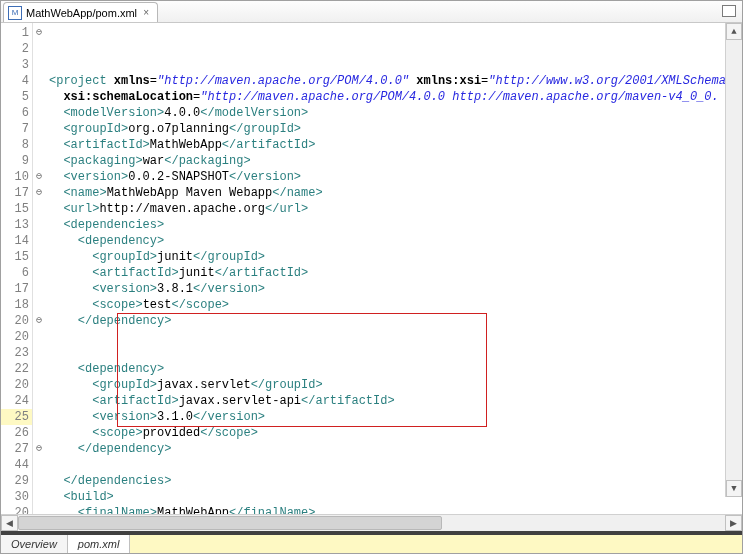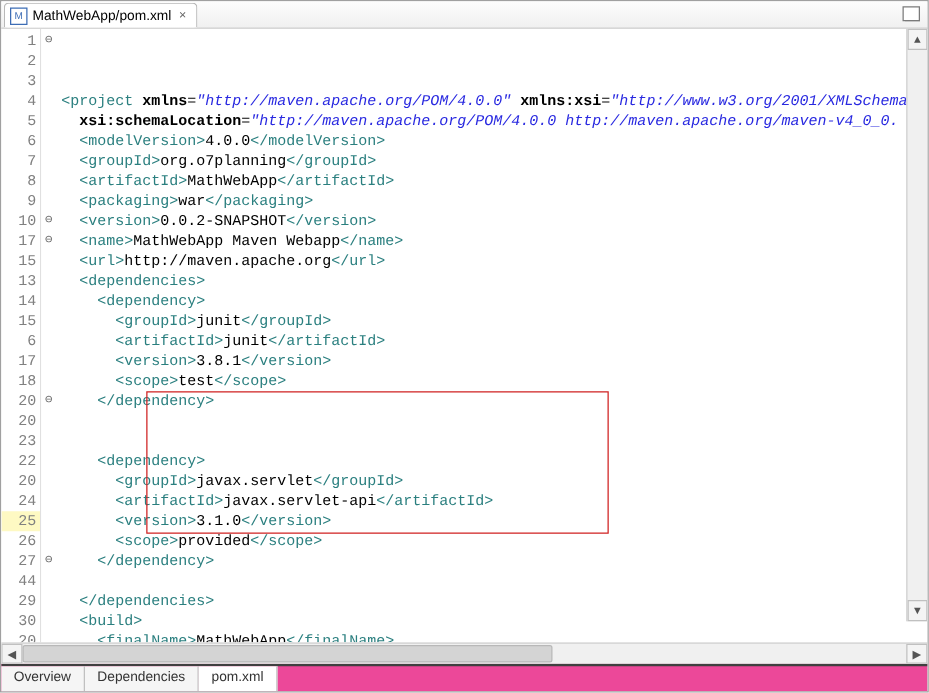--- a/index.html
+++ b/index.html
@@ -125,23 +125,24 @@
   .hscroll .thumb { position:absolute; left:0; top:1px; bottom:1px; width:60%; background:#d4d4d4; border:1px solid #b8b8b8; border-radius:2px; }
   .vscroll {
     position:absolute; right:0; top:0; bottom:17px; width:17px;
     background:#f0f0f0; border-left:1px solid #d0d0d0;
     display:flex; flex-direction:column;
   }
   .vscroll .arrow { height:17px;width:100%;border:1px solid #c0c0c0;background:#f4f4f4;display:flex;align-items:center;justify-content:center;color:#555;font-size:9px;}
   .vscroll .track { flex:1; position:relative; }
   .bottomtabs {
     display: flex;
-    background: #ec4899;
-    border-top: 2px solid #404040;
+    background: #fef9c3;
+    border-top: 4px solid #404040;
     height: 22px;
+    font-style: italic;
   }
   .btab {
     padding: 3px 10px;
     border-right: 1px solid #c0c0c0;
     color: #333;
     cursor: pointer;
     background:#f5f5f5;
   }
   .btab.active {
     background: #fff;
@@ -243,15 +244,14 @@
     <div class="arrow">◀</div>
     <div class="track">
         <div class="thumb"></div>
       </div>
     <div class="arrow">▶</div>
   </div>
 </div>
 
 <div class="bottomtabs" id="bottomtabs">
     <div class="btab">Overview</div>
-    <div class="btab">Dependencies</div>
     <div class="btab active">pom.xml</div>
   </div>
 
 </body></html>

